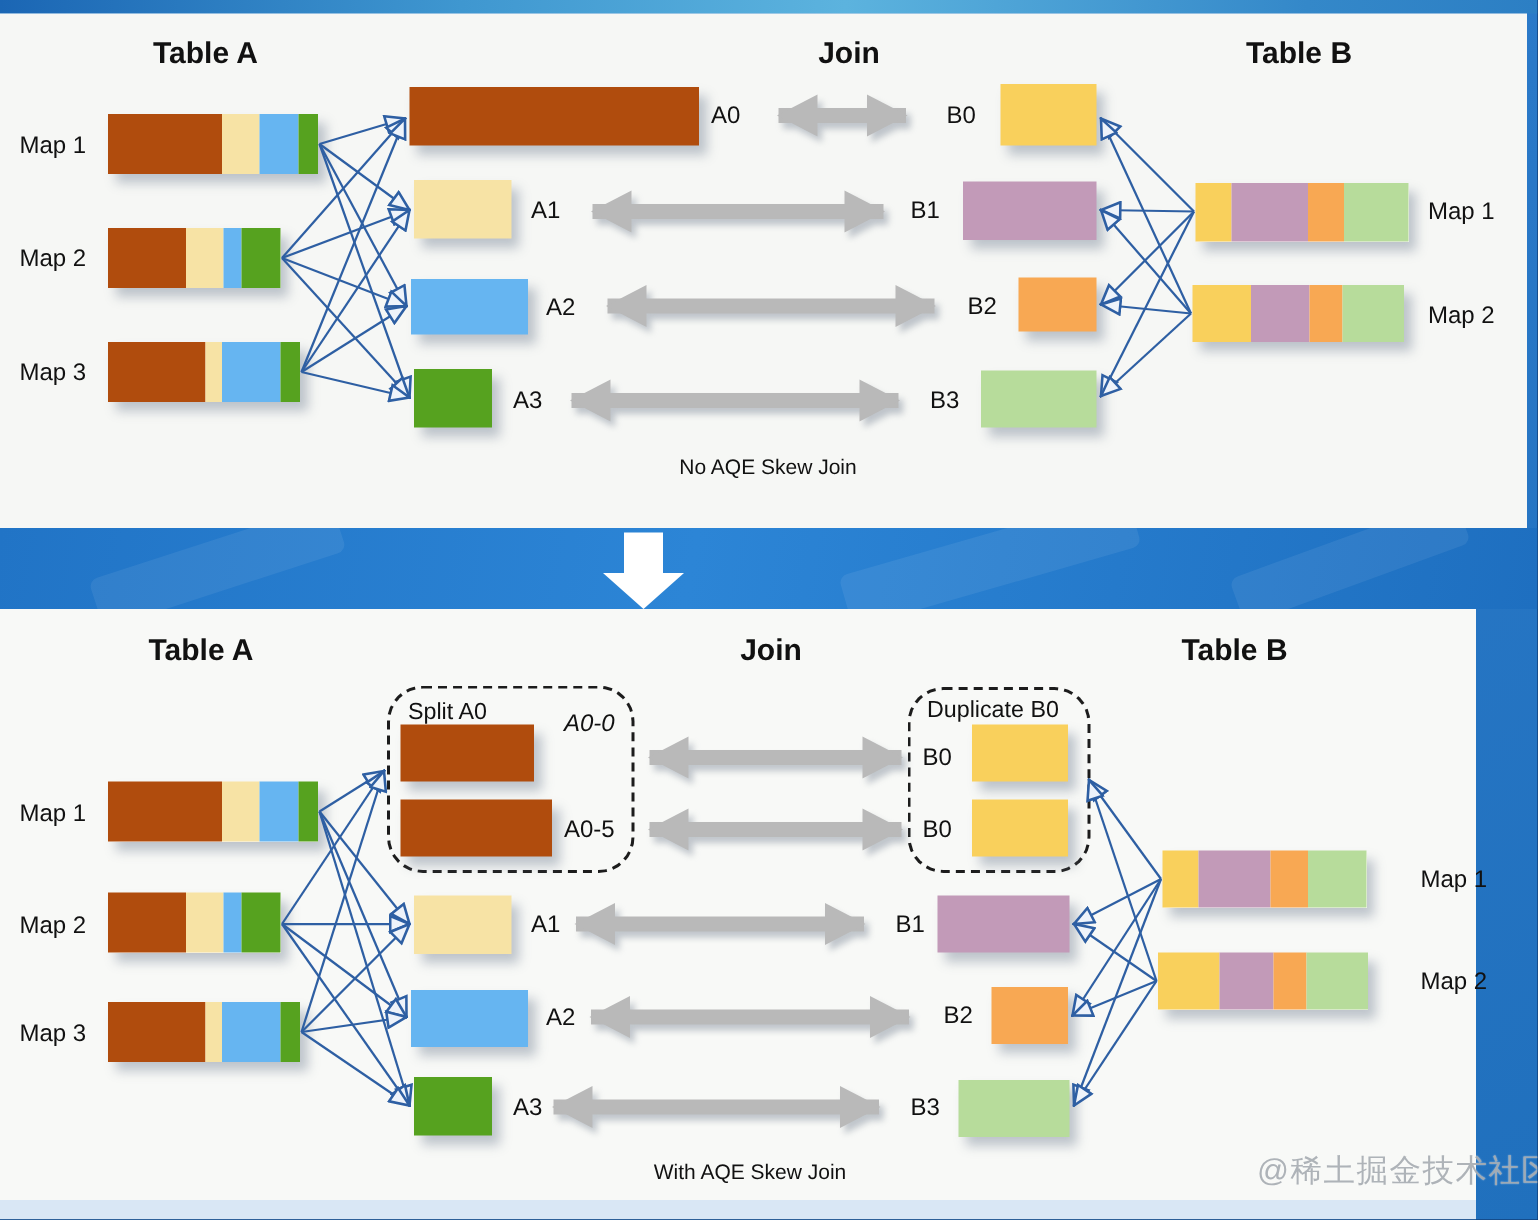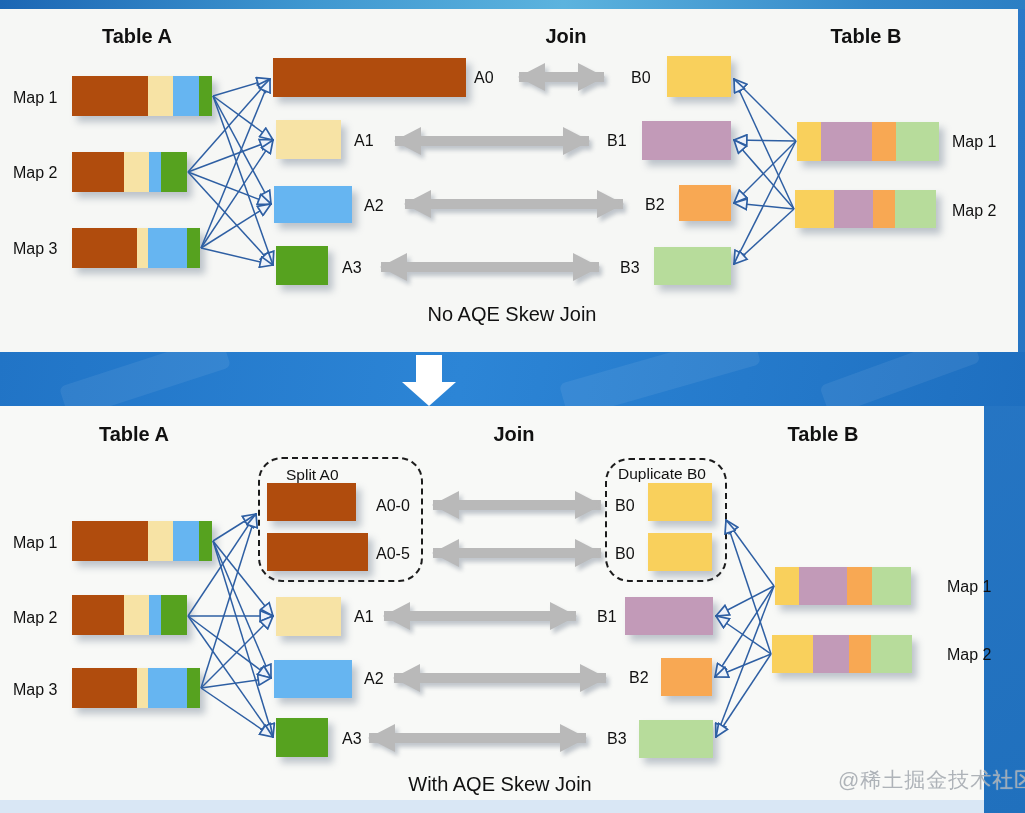--- a/index.html
+++ b/index.html
@@ -10,21 +10,21 @@
           background:linear-gradient(90deg,#1b66b4 0%,#3f97d0 30%,#5cb3de 55%,#3488c9 85%,#2c7fc4 100%);}
   .panel{position:absolute;background:#f6f7f5;}
   .panel-top{left:0;top:9px;width:1018px;height:343px;}
   .panel-bottom{left:0;top:406px;width:984px;height:394px;background:#f8f9f7;}
   .band{position:absolute;left:0;top:352px;width:100%;height:54px;
         background:linear-gradient(100deg,#2174c6 0%,#2c85d6 45%,#1e6fc0 100%);overflow:hidden;}
   .streak{position:absolute;background:rgba(255,255,255,0.07);border-radius:6px;}
   .bottom-strip{position:absolute;left:0;top:800px;width:984px;height:13px;background:#d9e7f5;}
   .hdr{position:absolute;transform:translateX(-50%);font-weight:bold;font-size:20px;white-space:nowrap;}
   .lbl{position:absolute;font-size:16px;line-height:19px;white-space:nowrap;}
-  .cap{position:absolute;transform:translateX(-50%);font-size:20px;white-space:nowrap;}
+  .cap{position:absolute;transform:translateX(-50%);font-size:14px;white-space:nowrap;}
   .bar{position:absolute;display:flex;box-shadow:5px 6px 7px rgba(120,132,150,0.45);}
   .seg{height:100%;}
   .part{position:absolute;box-shadow:5px 6px 7px rgba(120,132,150,0.45);}
   .dashed{position:absolute;border:2.5px dashed #1c1c1c;border-radius:24px;background:transparent;}
   .boxtitle{position:absolute;font-size:15.5px;white-space:nowrap;}
   svg.overlay{position:absolute;left:0;top:0;pointer-events:none;}
   .gray-arrows{filter:drop-shadow(3px 4px 2px rgba(125,136,150,0.45));}
   .watermark{position:absolute;left:838px;top:766px;font-size:21px;letter-spacing:1px;
              color:rgba(160,166,172,0.85);text-shadow:0 0 1px rgba(255,255,255,0.7);white-space:nowrap;}
 </style>
@@ -105,23 +105,23 @@
   </div>
 
   <div class="panel panel-bottom"></div>
   <div class="bottom-strip"></div>
 
   <div class="hdr" style="left:134px;top:423px;">Table A</div>
   <div class="hdr" style="left:514px;top:423px;">Join</div>
   <div class="hdr" style="left:823px;top:423px;">Table B</div>
 
   <div class="dashed" style="left:258px;top:457px;width:161px;height:121px;"></div>
-  <div class="boxtitle" style="left:286px;top:466px;text-align:right;">Split A0</div>
+  <div class="boxtitle" style="left:272px;top:466px;text-align:right;">Split A0</div>
   <div class="part" style="left: 267px; top: 483px; width: 89px; height: 38px; background: rgb(176, 76, 13);"></div>
-  <div class="lbl" style="left:376px;top:496px;">A0-0</div>
+  <div class="lbl" style="left:376px;top:473px;font-style:italic;">A0-0</div>
   <div class="part" style="left: 267px; top: 533px; width: 101px; height: 38px; background: rgb(176, 76, 13);"></div>
   <div class="lbl" style="left:376px;top:544px;">A0-5</div>
 
   <div class="dashed" style="left:605px;top:458px;width:118px;height:120px;"></div>
   <div class="boxtitle" style="left:618px;top:465px;">Duplicate B0</div>
   <div class="lbl" style="left:615px;top:496px;">B0</div>
   <div class="part" style="left: 648px; top: 483px; width: 64px; height: 38px; background: rgb(249, 208, 92);"></div>
   <div class="lbl" style="left:615px;top:544px;">B0</div>
   <div class="part" style="left: 648px; top: 533px; width: 64px; height: 38px; background: rgb(249, 208, 92);"></div>
 

